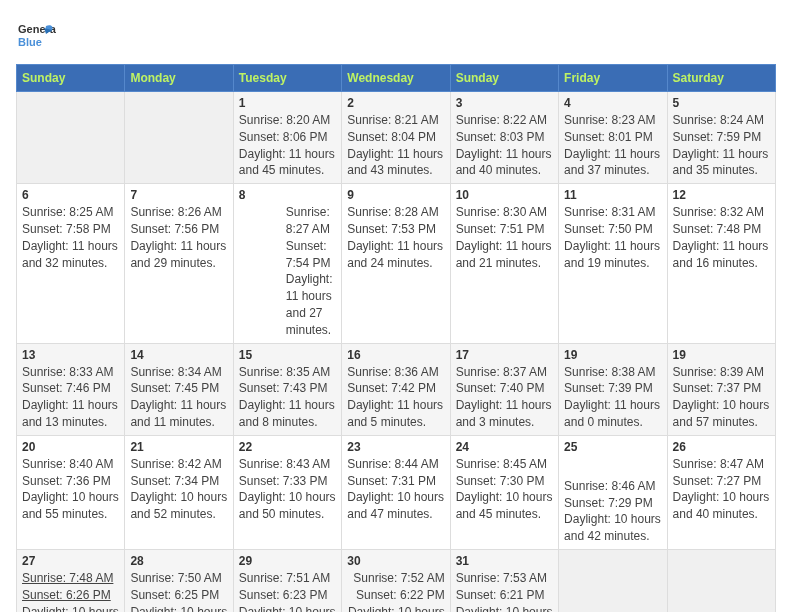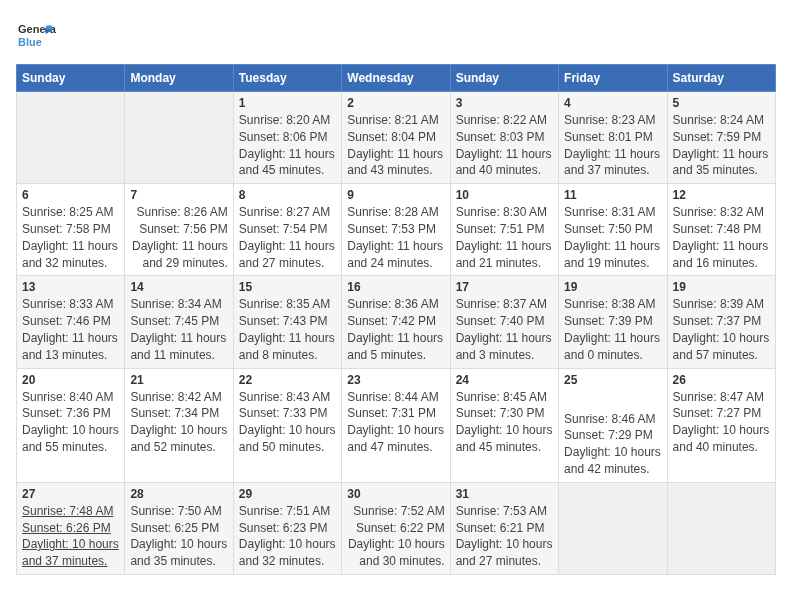--- a/index.html
+++ b/index.html
@@ -33,21 +33,21 @@
       font-size: 15px;
       color: #555;
     }
     table {
       width: 100%;
       border-collapse: collapse;
       font-size: 11px;
     }
     thead tr th {
       background-color: #3a6db5;
-      color: #ffffff;
+      color: #bef264;
       text-align: left;
       padding: 6px 5px;
       font-size: 12px;
       font-weight: bold;
       border: 1px solid #5588cc;
       margin-left: 12px;
     }
     tbody tr td {
       border: 1px solid #ddd;
       padding: 4px 5px;
@@ -144,27 +144,27 @@
       </tr>
       <tr>
         <td>
           <span class="day-number">6</span>
           <div class="day-info" style="white-space: pre-line;">Sunrise: 8:25 AM
 Sunset: 7:58 PM
 Daylight: 11 hours and 32 minutes.</div>
         </td>
         <td>
           <span class="day-number">7</span>
-          <div class="day-info" style="white-space: pre-line; text-align: right;">Sunrise: 8:26 AM
+          <div class="day-info" style="white-space: pre-line;">Sunrise: 8:26 AM
 Sunset: 7:56 PM
 Daylight: 11 hours and 29 minutes.</div>
         </td>
         <td>
           <span class="day-number">8</span>
-          <div class="day-info" style="white-space: pre-line;">Sunrise: 8:27 AM
+          <div class="day-info" style="white-space: pre-line; margin-left: 47px;">Sunrise: 8:27 AM
 Sunset: 7:54 PM
 Daylight: 11 hours and 27 minutes.</div>
         </td>
         <td>
           <span class="day-number">9</span>
           <div class="day-info" style="white-space: pre-line;">Sunrise: 8:28 AM
 Sunset: 7:53 PM
 Daylight: 11 hours and 24 minutes.</div>
         </td>
         <td>

